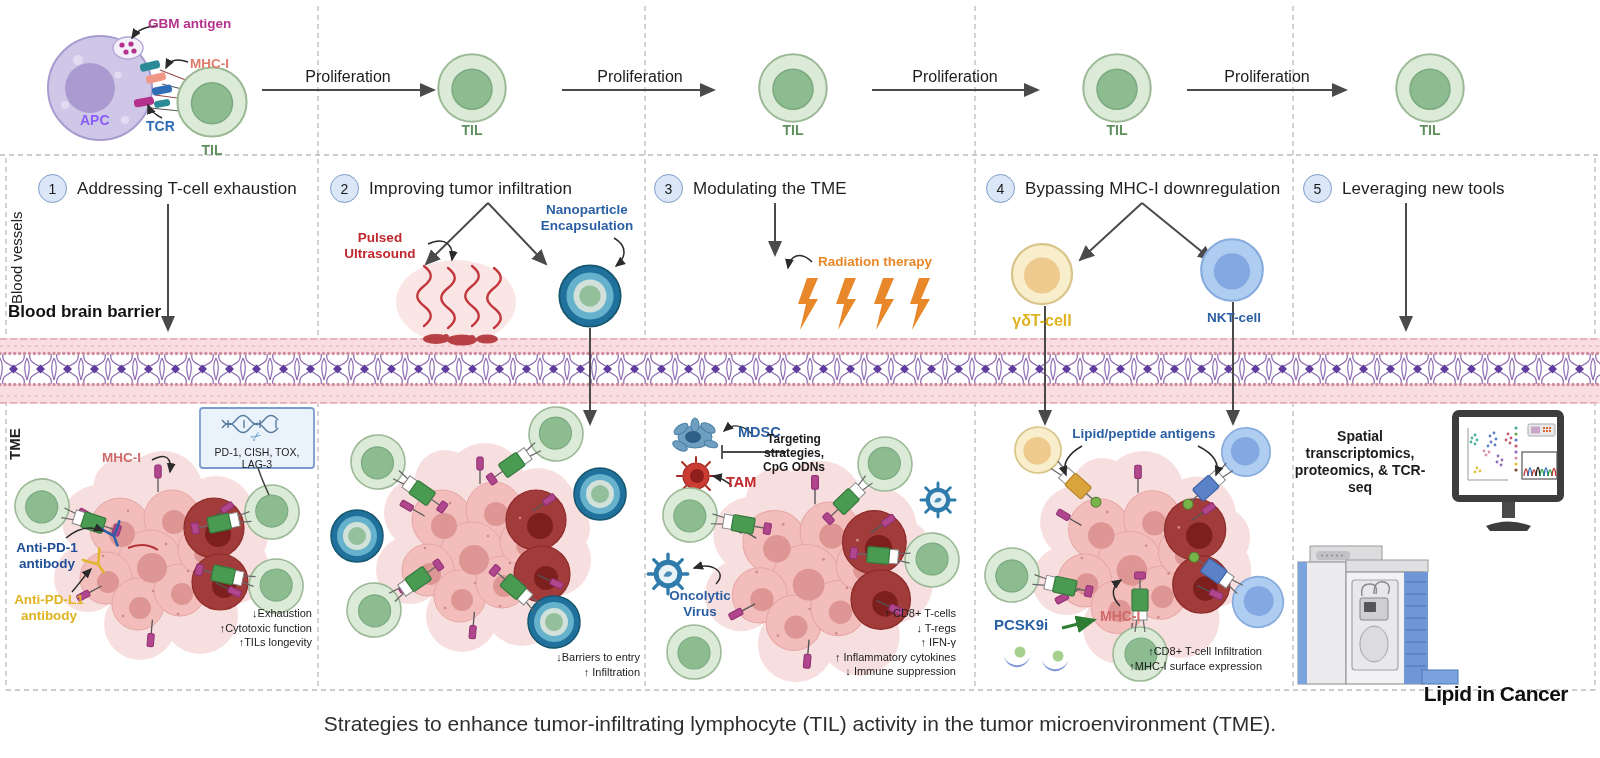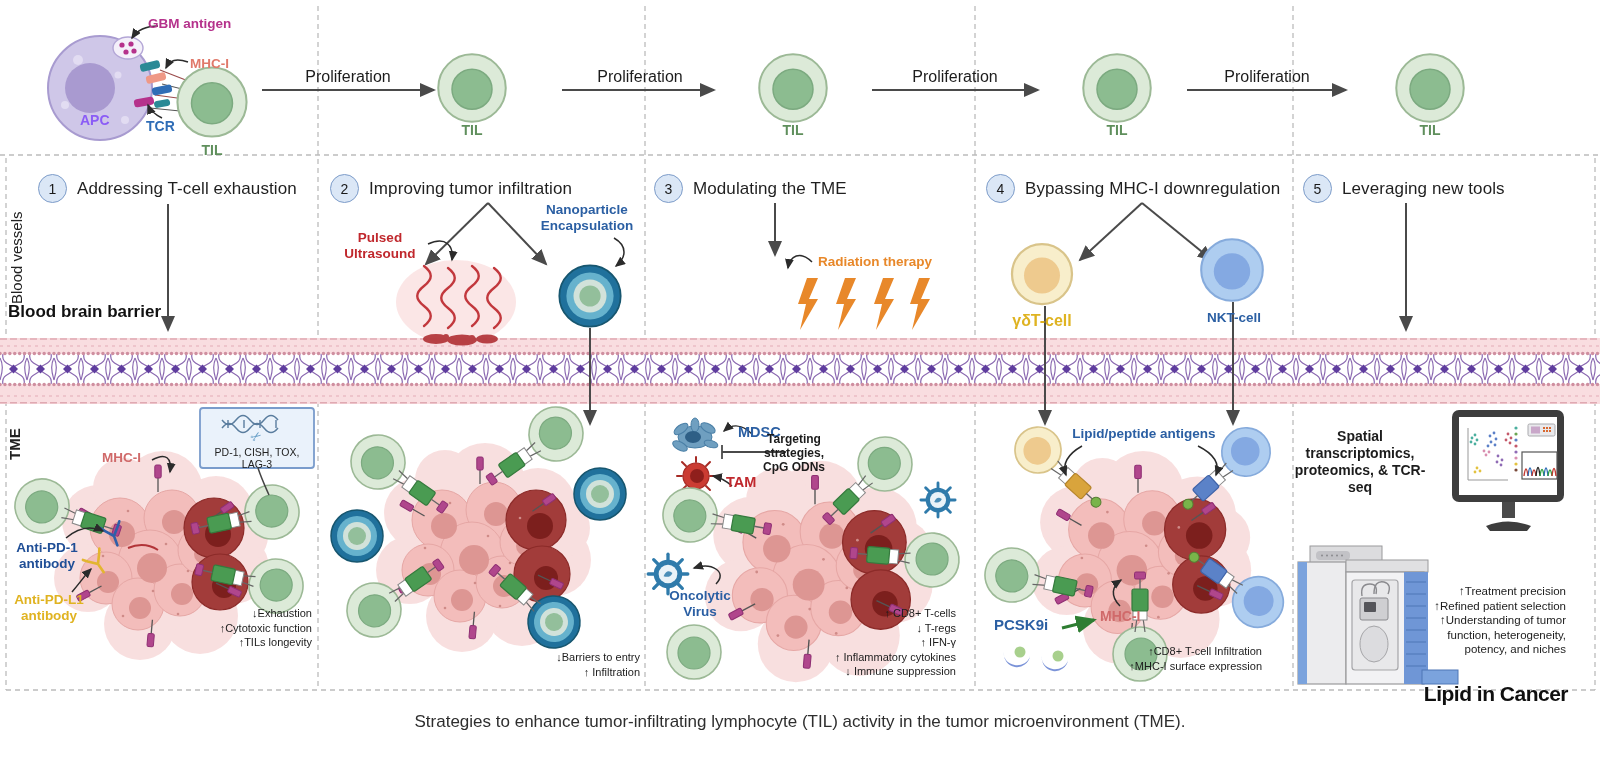--- a/index.html
+++ b/index.html
@@ -652,20 +652,17 @@
 
 <div class="lbl b" style="left:102px;top:450px;width:54px;font-size:13.5px;color:#d06a6a;">MHC-I</div>
 <div class="lbl c" style="left:202px;top:446px;width:110px;font-size:10.5px;color:#222;">PD-1, CISH, TOX, LAG-3</div>
 <div class="lbl b c" style="left:2px;top:540px;width:90px;font-size:13.5px;color:#1f4e96;">Anti-PD-1 antibody</div>
 <div class="lbl b c" style="left:0px;top:592px;width:98px;font-size:13.5px;color:#e0b321;">Anti-PD-L1 antibody</div>
 <div class="lbl r small" style="left:188px;top:606px;width:124px;">↓Exhaustion
 ↑Cytotoxic  function
 ↑TILs longevity</div>
 
 <div class="lbl b c" style="left:1292px;top:428px;width:136px;font-size:14px;color:#1c1c1c;line-height:17px;">Spatial transcriptomics, proteomics, &amp; TCR-seq</div>
-<div class="lbl r" style="left:1428px;top:584px;width:138px;font-size:11.5px;color:#1c1c1c;line-height:14.5px;font-weight:500;">↑Treatment precision
-↑Refined patient selection
-↑Understanding of tumor function, heterogeneity, potency, and niches</div>
 
 <div class="lbl b r" style="left:1396px;top:682px;width:172px;font-size:21px;color:#0f0f0f;letter-spacing:-0.5px;">Lipid in Cancer</div>
-<div class="lbl c" style="left:0px;top:712px;width:1600px;font-size:17px;color:#2e2e2e;">Strategies to enhance tumor-infiltrating lymphocyte (TIL) activity in the tumor microenvironment (TME).</div>
+<div class="lbl c" style="left:0px;top:712px;width:1600px;font-size:21px;color:#2e2e2e;">Strategies to enhance tumor-infiltrating lymphocyte (TIL) activity in the tumor microenvironment (TME).</div>
 
 </div>
 
 </body></html>

